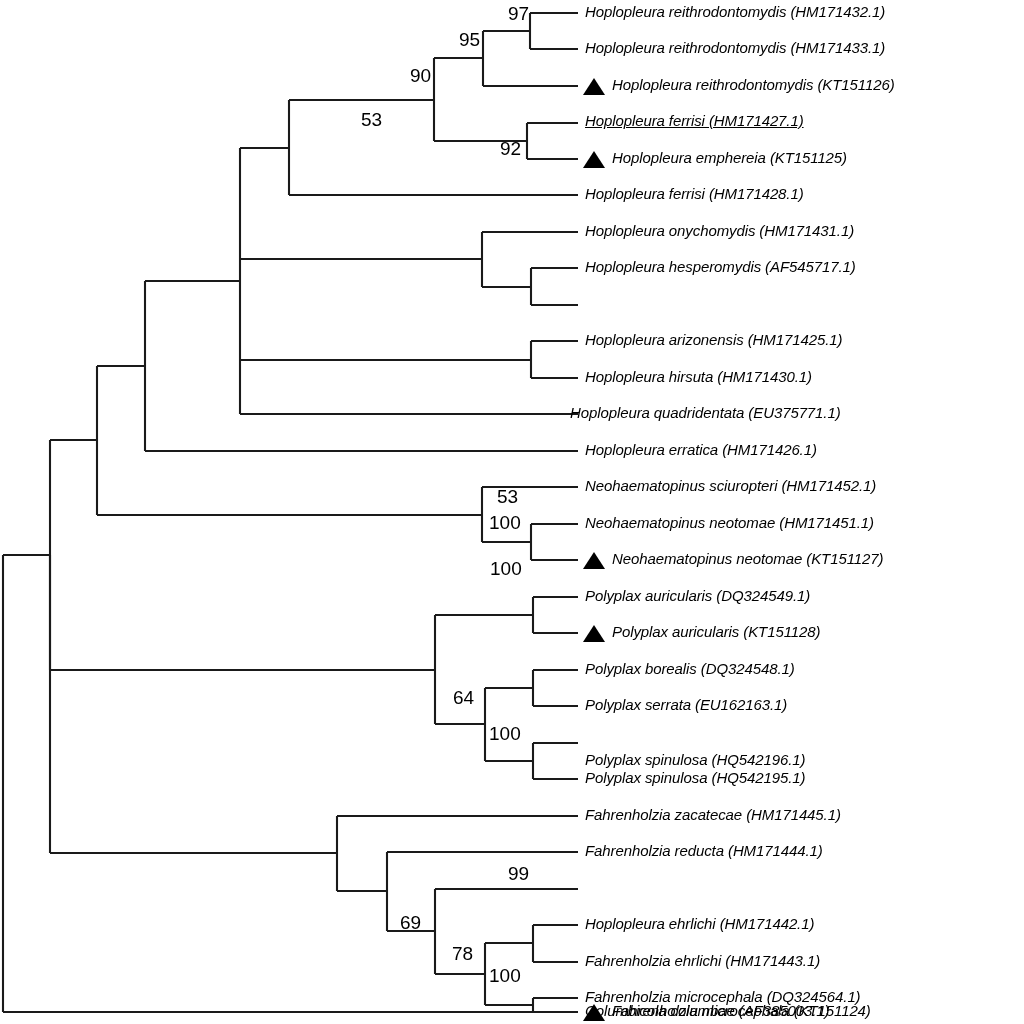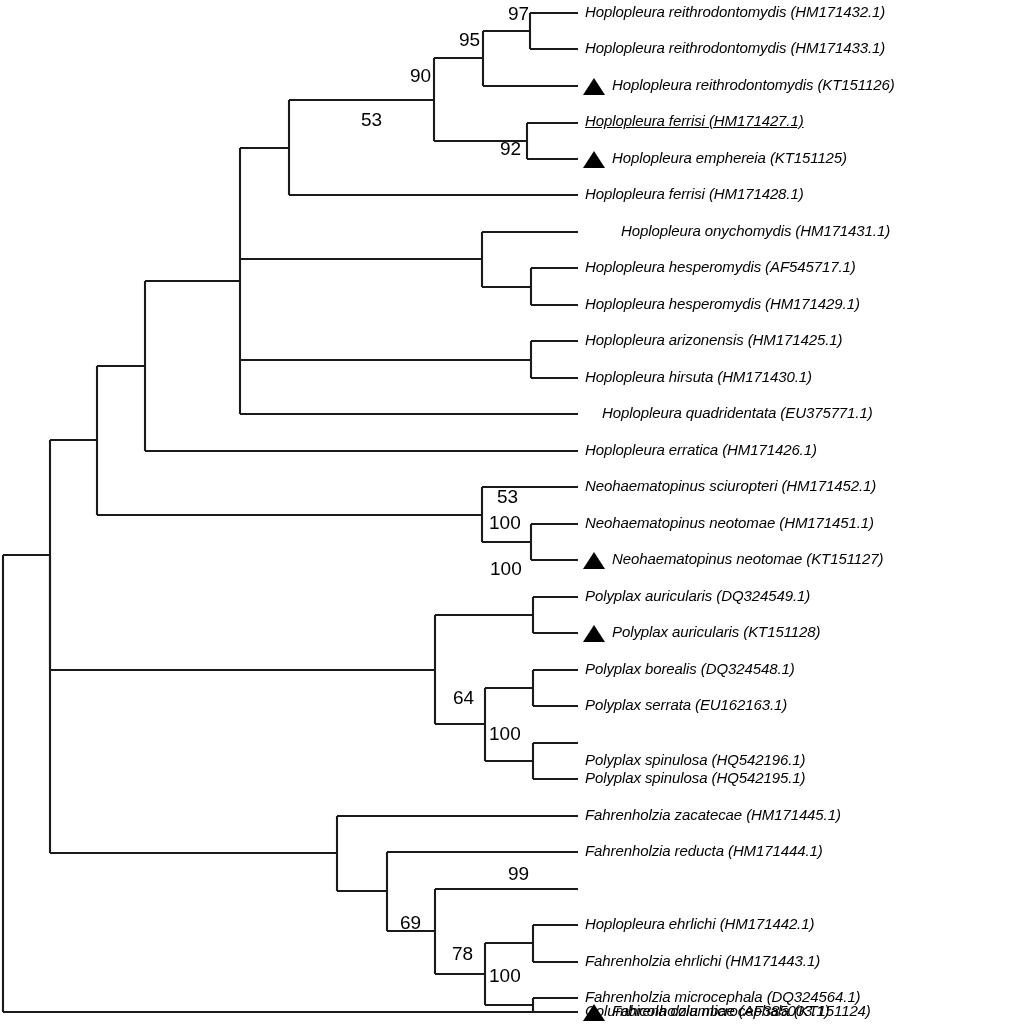--- a/index.html
+++ b/index.html
@@ -178,26 +178,25 @@
   <span class="marker-tri" style="left:583px; top:552px;"></span>
   <span class="marker-tri" style="left:583px; top:625px;"></span>
   <span class="marker-tri" style="left:583px; top:1004px;"></span>
 
   <div class="taxon-label" style="left:585px; top:4px;">Hoplopleura reithrodontomydis (HM171432.1)</div>
   <div class="taxon-label" style="left:585px; top:40px;">Hoplopleura reithrodontomydis (HM171433.1)</div>
   <div class="taxon-label" style="left:612px; top:77px;">Hoplopleura reithrodontomydis (KT151126)</div>
   <div class="taxon-label" style="left:585px; top:113px;text-decoration:underline;">Hoplopleura ferrisi (HM171427.1)</div>
   <div class="taxon-label" style="left:612px; top:150px;">Hoplopleura emphereia (KT151125)</div>
   <div class="taxon-label" style="left:585px; top:186px;">Hoplopleura ferrisi (HM171428.1)</div>
-  <div class="taxon-label" style="left:585px; top:223px;margin-left:36px;">Hoplopleura onychomydis (HM171431.1)</div>
+  <div class="taxon-label" style="left:585px; top:223px;">Hoplopleura onychomydis (HM171431.1)</div>
   <div class="taxon-label" style="left:585px; top:259px;">Hoplopleura hesperomydis (AF545717.1)</div>
-  <div class="taxon-label" style="left:585px; top:296px;">Hoplopleura hesperomydis (HM171429.1)</div>
   <div class="taxon-label" style="left:585px; top:332px;">Hoplopleura arizonensis (HM171425.1)</div>
   <div class="taxon-label" style="left:585px; top:369px;">Hoplopleura hirsuta (HM171430.1)</div>
-  <div class="taxon-label" style="left:602px; top:405px;">Hoplopleura quadridentata (EU375771.1)</div>
+  <div class="taxon-label" style="left:570px; top:405px;">Hoplopleura quadridentata (EU375771.1)</div>
   <div class="taxon-label" style="left:585px; top:442px;">Hoplopleura erratica (HM171426.1)</div>
   <div class="taxon-label" style="left:585px; top:478px;">Neohaematopinus sciuropteri (HM171452.1)</div>
   <div class="taxon-label" style="left:585px; top:515px;">Neohaematopinus neotomae (HM171451.1)</div>
   <div class="taxon-label" style="left:612px; top:551px;">Neohaematopinus neotomae (KT151127)</div>
   <div class="taxon-label" style="left:585px; top:588px;">Polyplax auricularis (DQ324549.1)</div>
   <div class="taxon-label" style="left:612px; top:624px;">Polyplax auricularis (KT151128)</div>
   <div class="taxon-label" style="left:585px; top:661px;">Polyplax borealis (DQ324548.1)</div>
   <div class="taxon-label" style="left:585px; top:697px;">Polyplax serrata (EU162163.1)</div>
   <div class="taxon-label" style="left:585px; top:734px;margin-top:18px;">Polyplax spinulosa (HQ542196.1)</div>
   <div class="taxon-label" style="left:585px; top:770px;">Polyplax spinulosa (HQ542195.1)</div>

